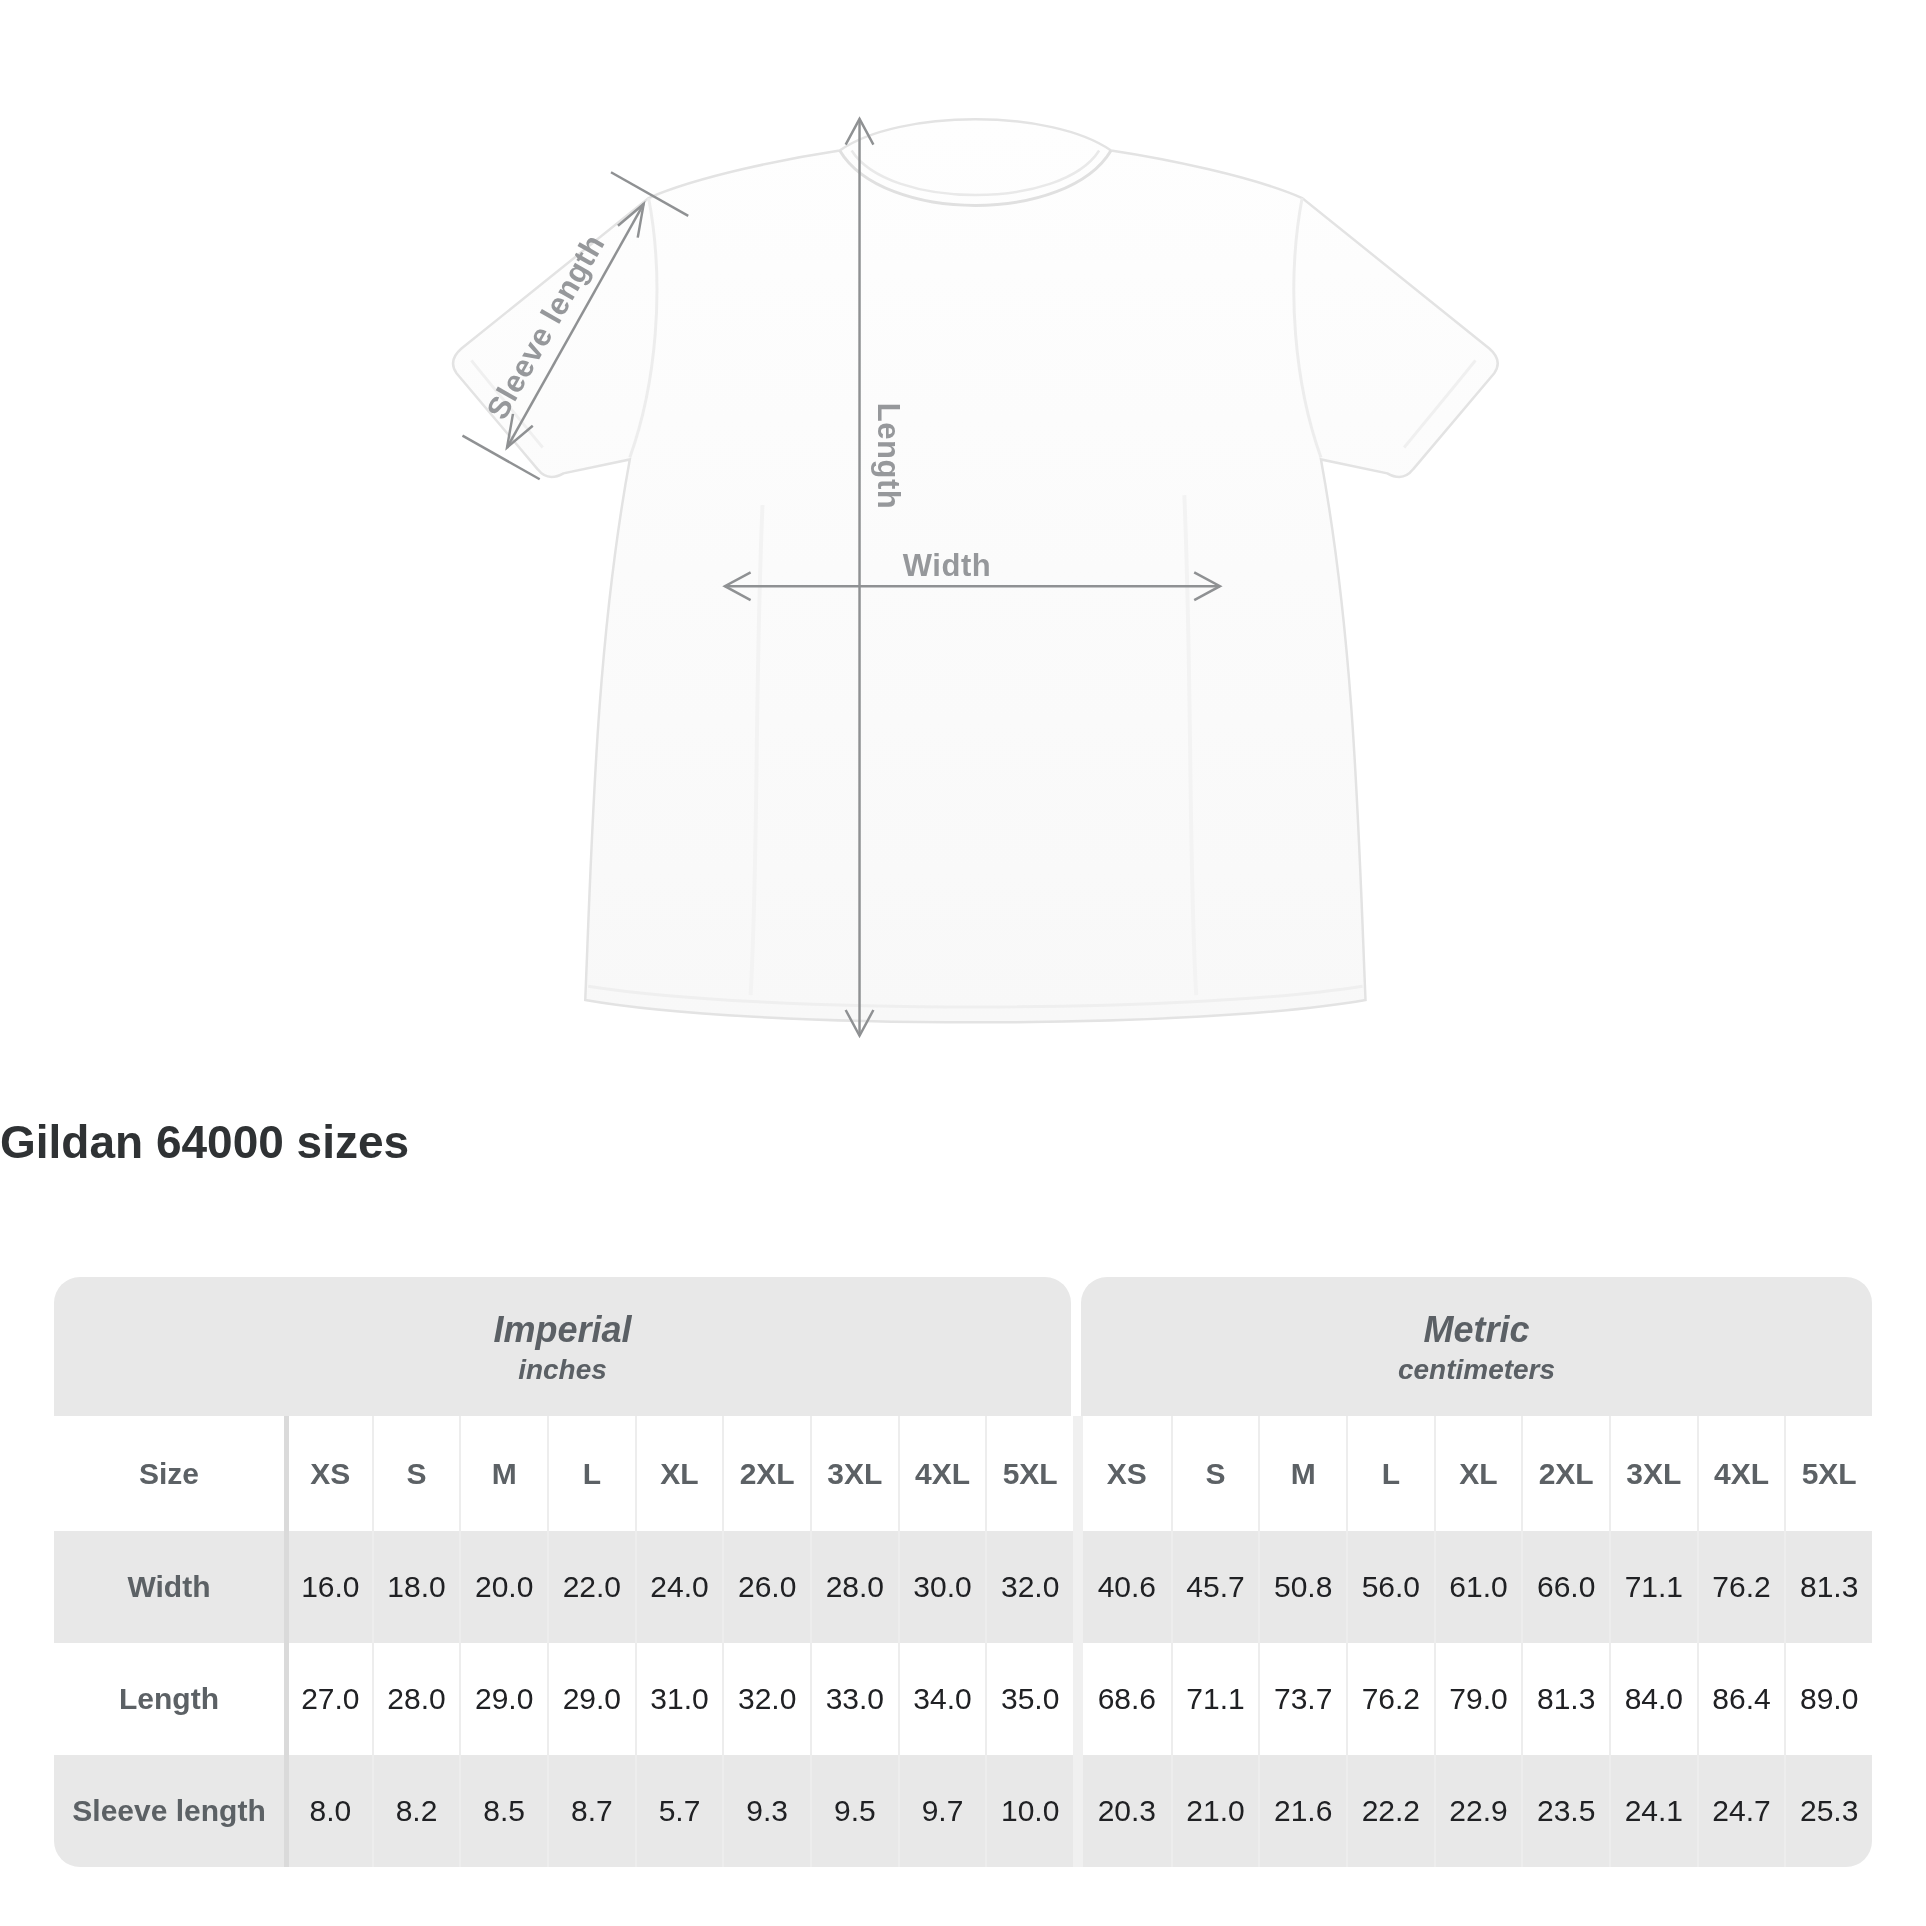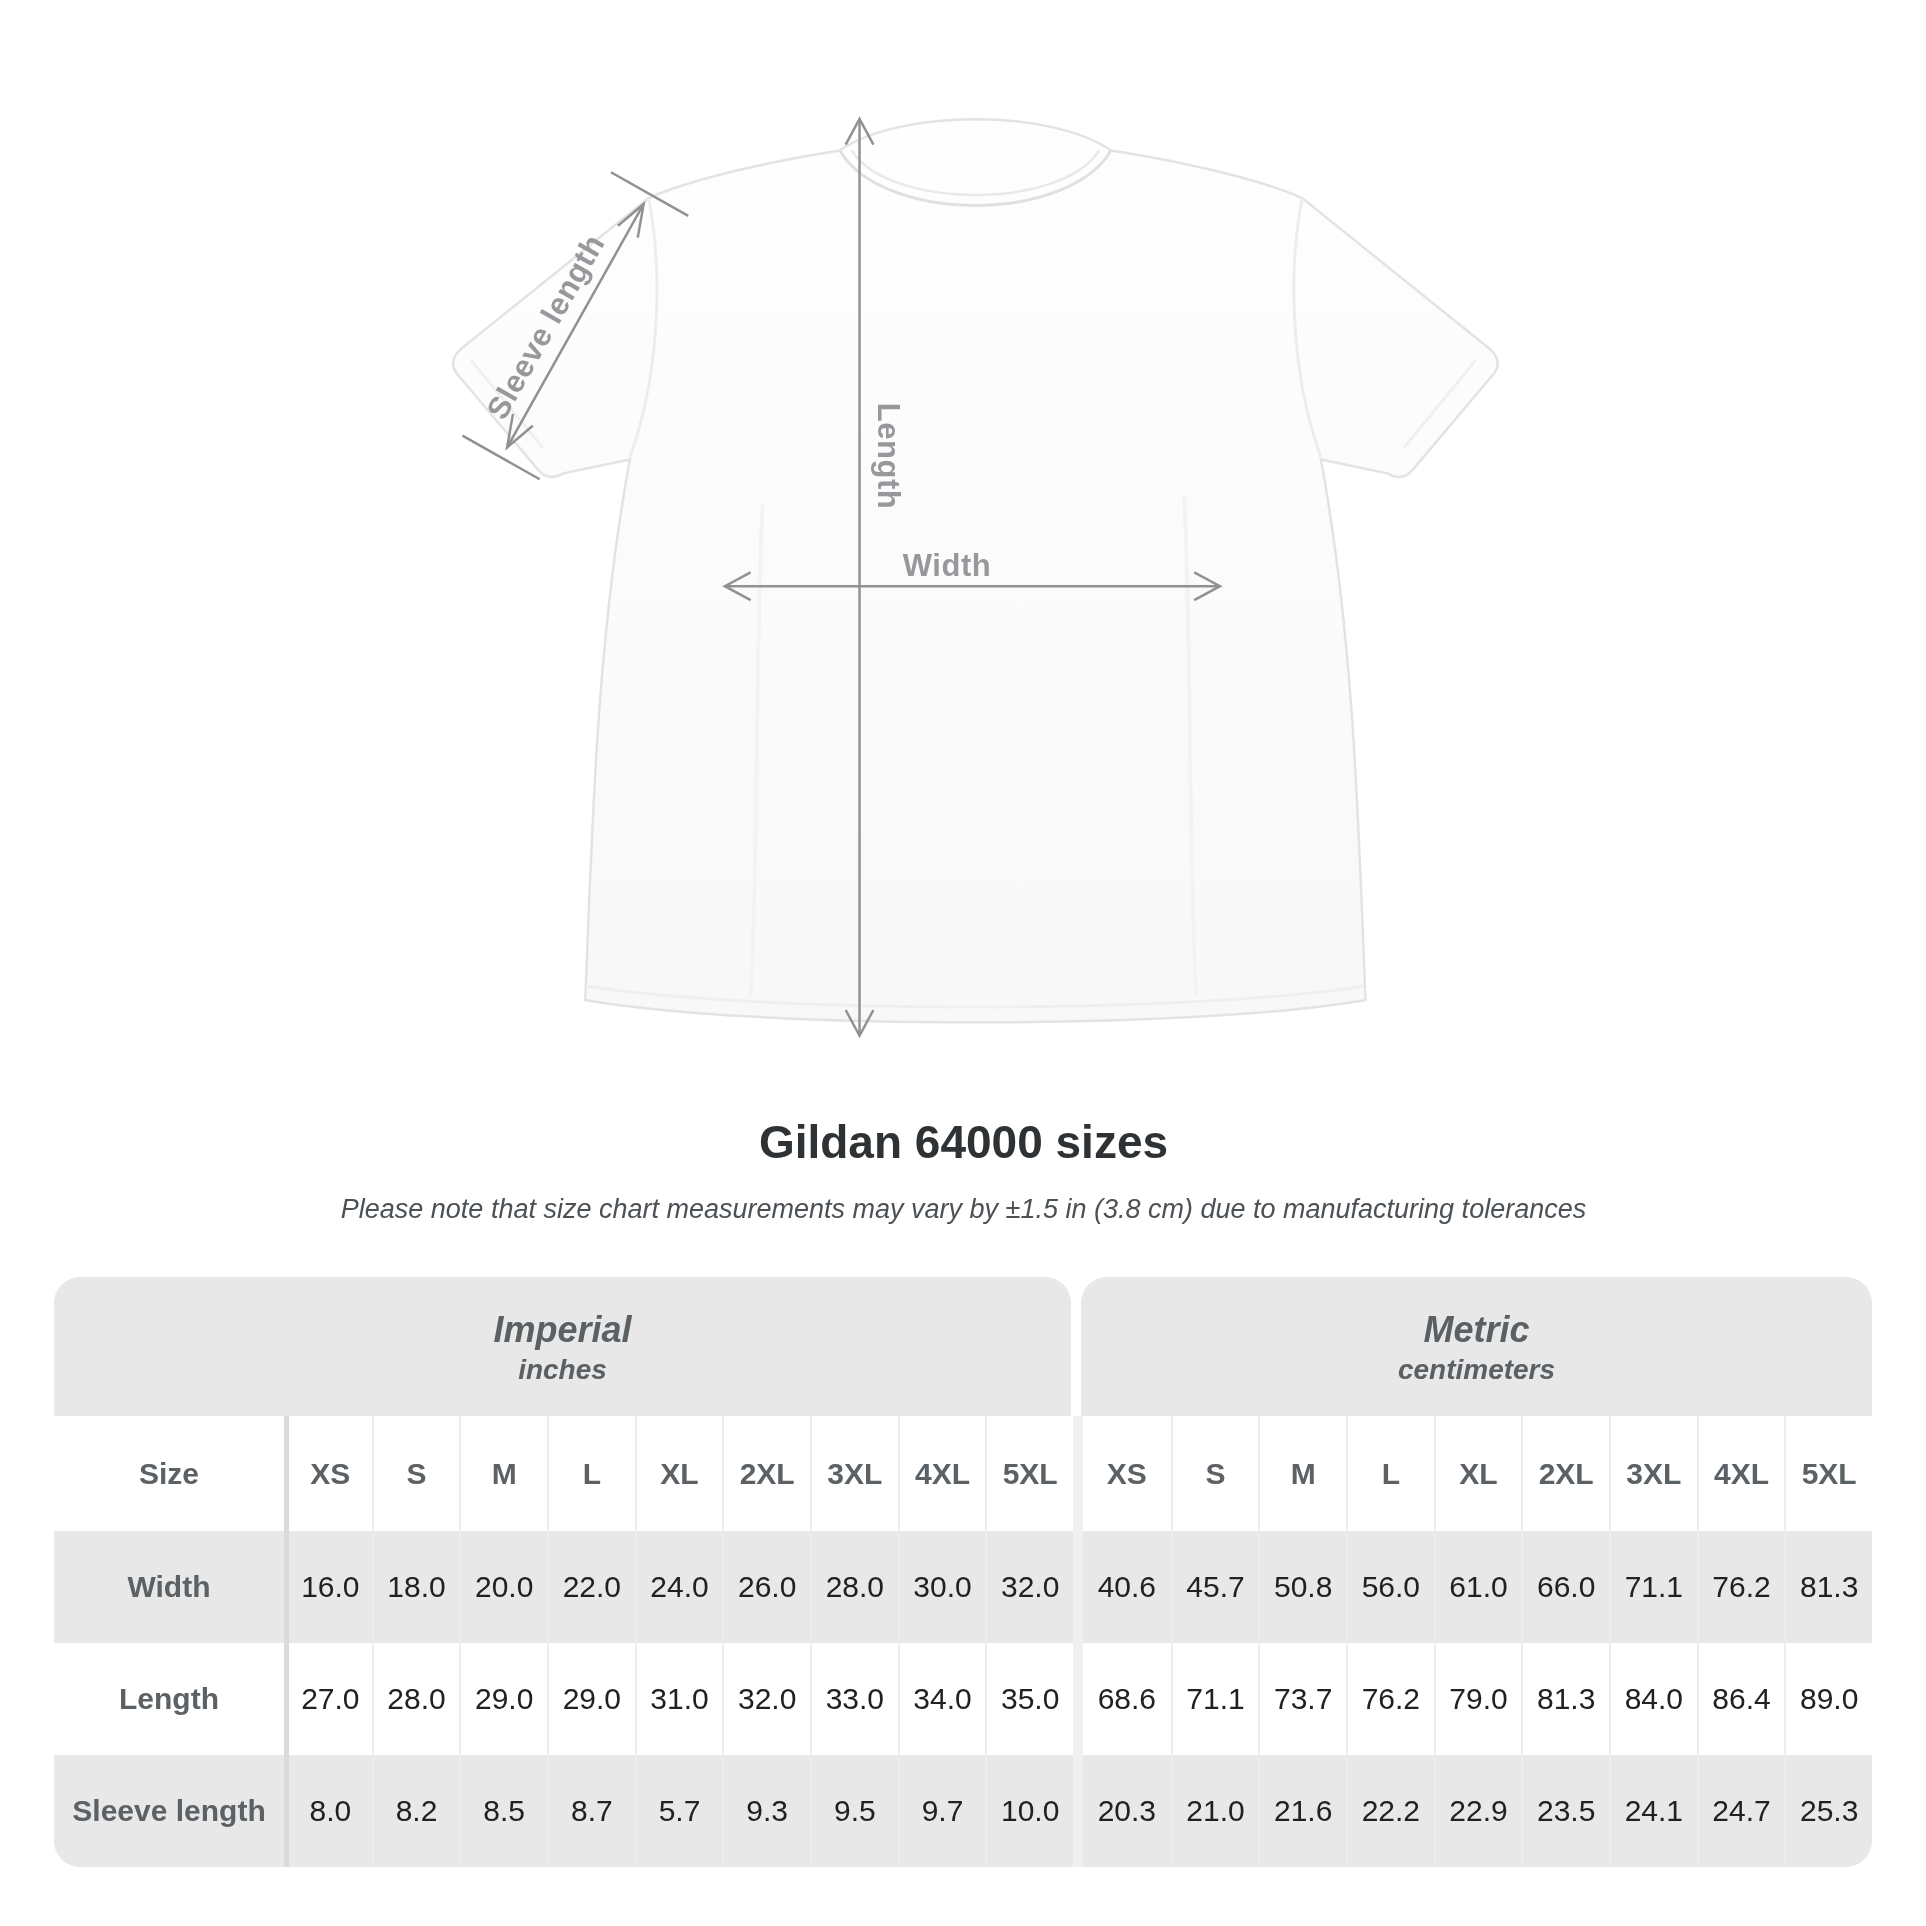--- a/index.html
+++ b/index.html
@@ -9,21 +9,21 @@
   
   .shirt-wrap{position:absolute;left:0;top:0;width:1927px;height:1109px;}
   .shirt-wrap svg{position:absolute;left:0;top:0;}
   .measure-label{position:absolute;color:#96989b;font-weight:700;font-size:31px;
                  letter-spacing:0.5px;white-space:nowrap;}
   .lbl-sleeve{left:546px;top:327px;transform:translate(-50%,-50%) rotate(-60.5deg);}
   .lbl-length{left:888px;top:456px;transform:translate(-50%,-50%) rotate(90deg);}
   .lbl-width{left:947px;top:566px;transform:translate(-50%,-50%);}
 
   
-  .page-title{position:absolute;top:1115px;left:0;width:100%;text-align:center;
+  .page-title{position:absolute;top:1115px;left:0;width:100%;
               font-size:46px;font-weight:700;color:#2f3234;}
   .page-subtitle{position:absolute;top:1194px;left:0;width:100%;text-align:center;
                  font-style:italic;font-size:27px;color:#4c5156;}
 
   
   .size-table{position:absolute;left:54px;top:1277px;width:1818px;}
   .band-row{display:grid;grid-template-columns:1017px 10px 791px;height:139px;}
   .band{background:#e8e8e8;border-radius:26px 26px 0 0;display:flex;flex-direction:column;
         align-items:center;justify-content:center;}
   .band .g-name{font-size:36px;font-weight:700;font-style:italic;color:#5b6065;line-height:1.25;}
@@ -107,21 +107,20 @@
         </g>
       </g>
     </svg>
 
     <div class="measure-label lbl-sleeve">Sleeve length</div>
     <div class="measure-label lbl-length">Length</div>
     <div class="measure-label lbl-width">Width</div>
   </div>
 
   <div class="page-title">Gildan 64000 sizes</div>
-  <div class="page-subtitle">Please note that size chart measurements may vary by ±1.5 in (3.8 cm) due to manufacturing tolerances</div>
 
   <div class="size-table">
 
     <div class="band-row">
       <div class="band">
         <div class="g-name">Imperial</div>
         <div class="g-unit">inches</div>
       </div>
       <div></div>
       <div class="band">

